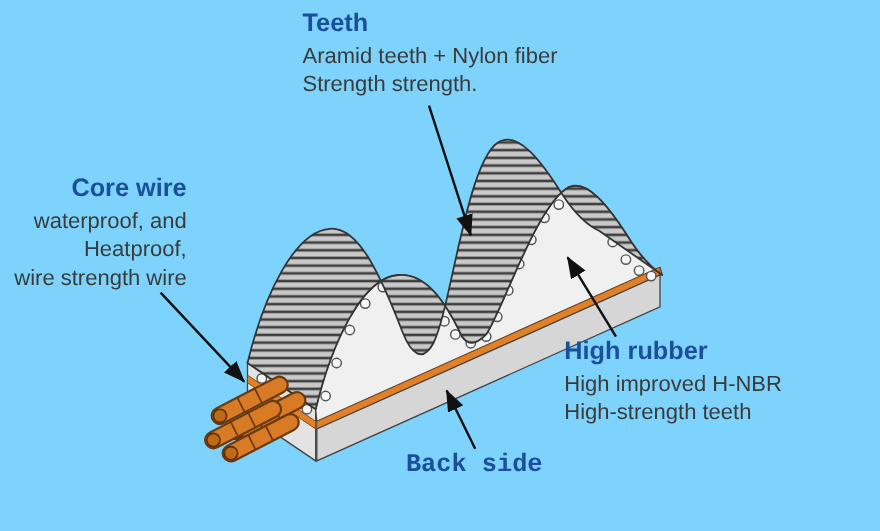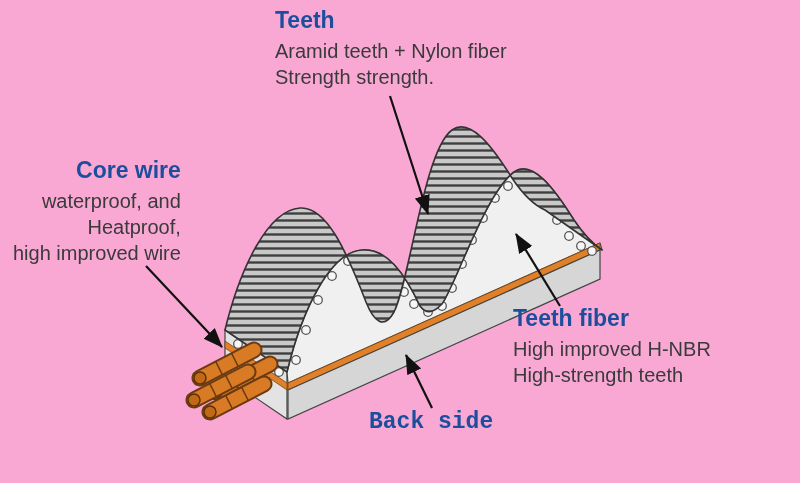--- a/index.html
+++ b/index.html
@@ -1,19 +1,19 @@
 <!DOCTYPE html>
 <html style="--heading-color: #1b4f9e; --body-color: #3a3a3a;"><head>
 <meta charset="utf-8">
 <style>
   html,body{margin:0;padding:0;background:#fff;}
   .canvas{
     position:relative;
     width:800px;height:483px;
-    background:#f9a8d4;
+    background:#7dd3fc;
     overflow:hidden;
     font-family:"Liberation Sans","DejaVu Sans",sans-serif;
   }
   .canvas svg{position:absolute;left:0;top:0;}
   .label{
     position:absolute;
     font-size:20px;
     line-height:26px;
     color:var(--body-color,#3a3a3a);
     white-space:nowrap;
@@ -156,25 +156,25 @@
   <div class="label" id="teeth-label">
     <div class="title">Teeth</div>
     <div class="line">Aramid teeth + Nylon fiber</div>
     <div class="line">Strength strength.</div>
   </div>
 
   <div class="label" id="core-wire-label">
     <div class="title">Core wire</div>
     <div class="line">waterproof, and</div>
     <div class="line">Heatproof,</div>
-    <div class="line">high improved wire</div>
+    <div class="line">wire strength wire</div>
   </div>
 
   <div class="label" id="teeth-rubber-label">
-    <div class="title">Teeth fiber</div>
+    <div class="title">High rubber</div>
     <div class="line">High improved H-NBR</div>
     <div class="line">High-strength teeth</div>
   </div>
 
   <div class="label" id="back-side-label">
     <div class="title">Back side</div>
   </div>
 
 </div>
 

